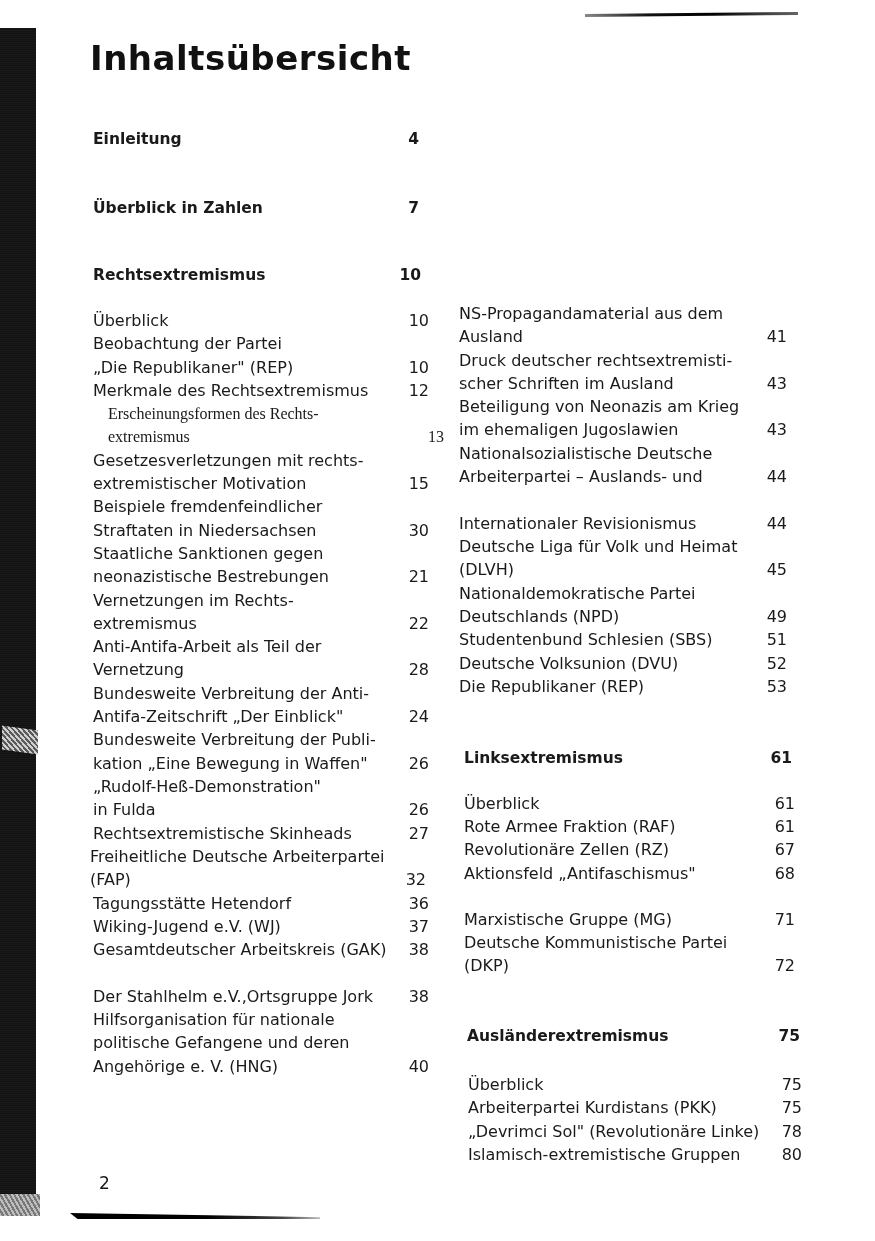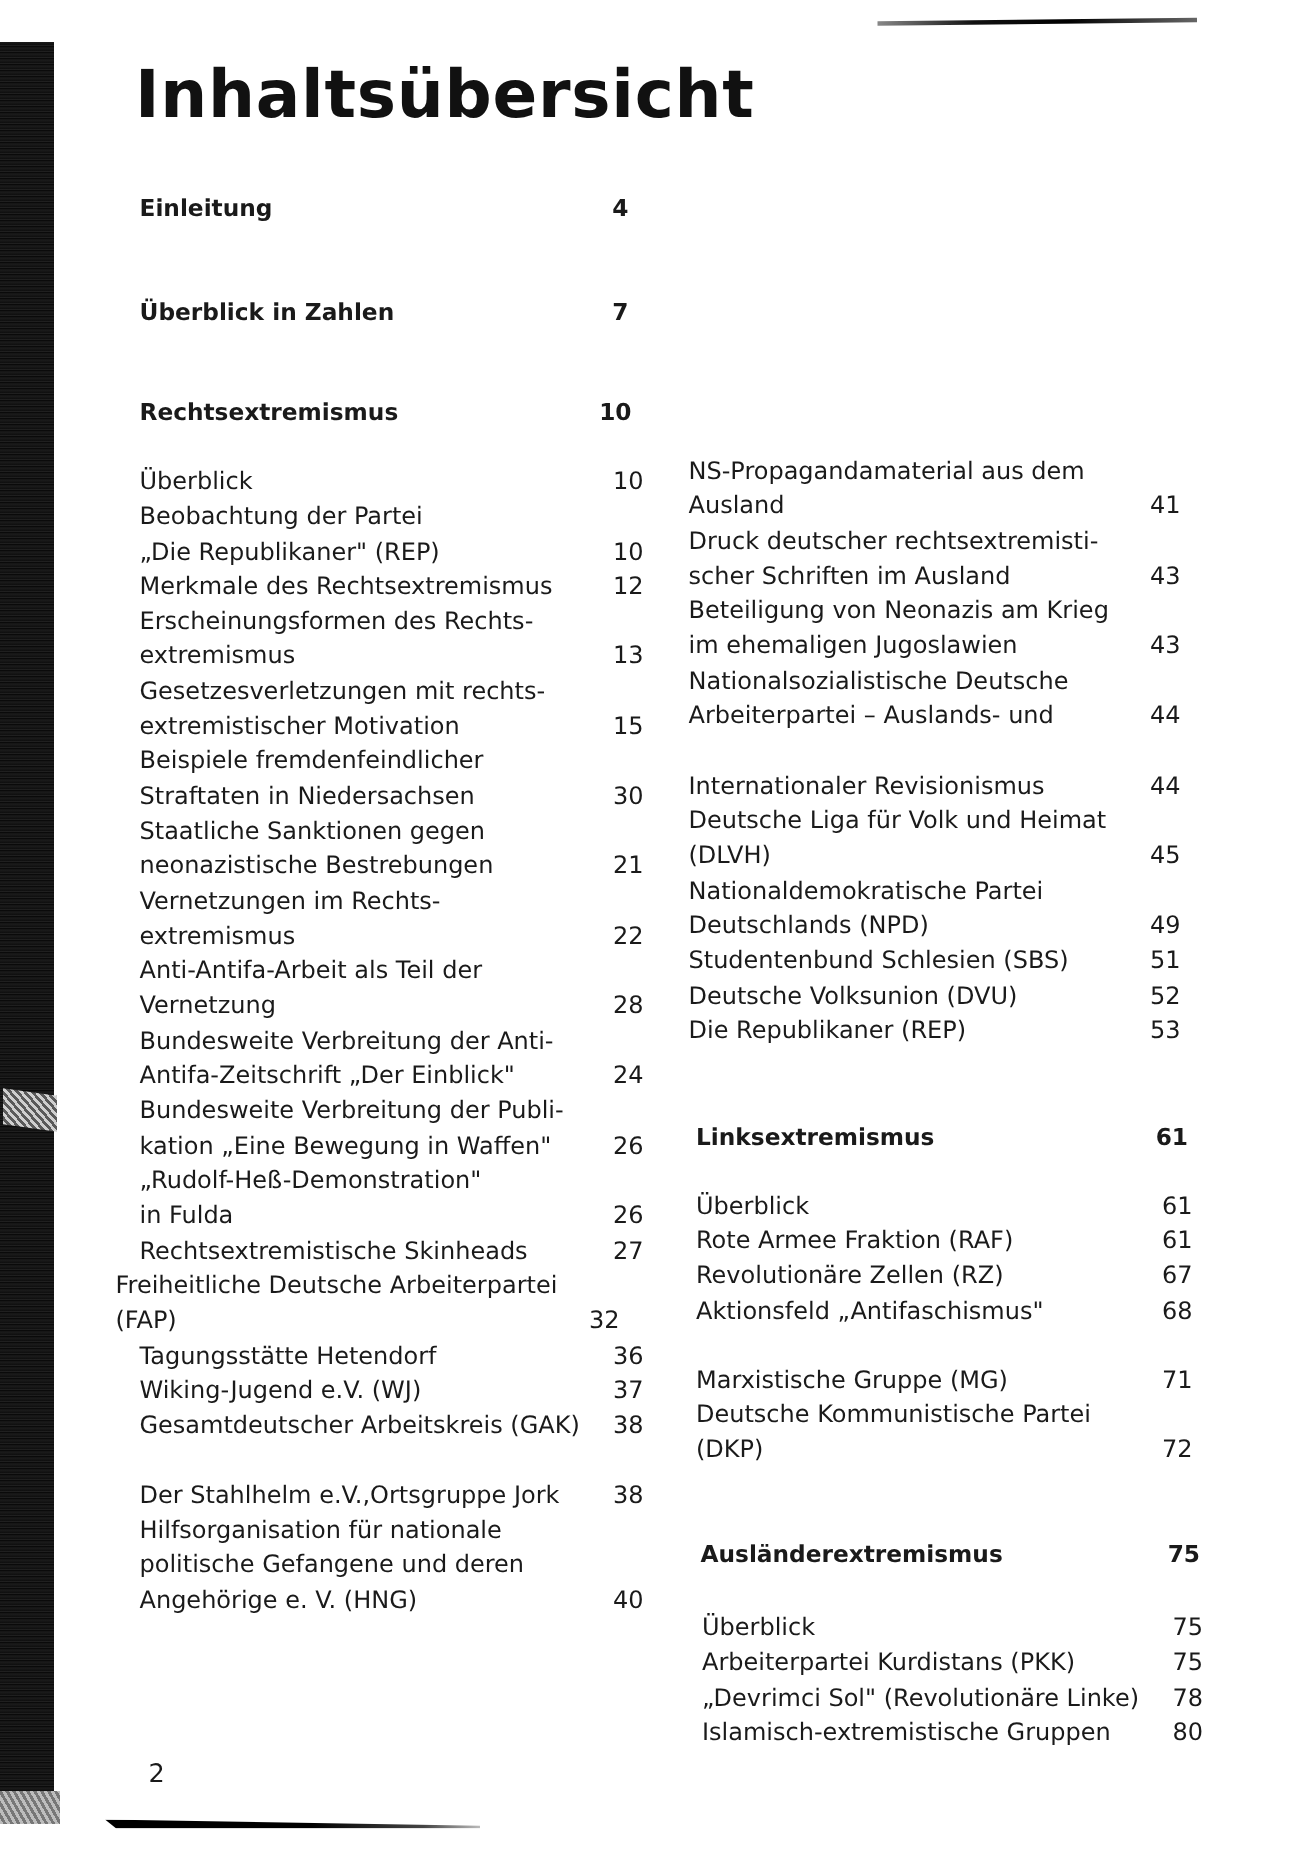--- a/index.html
+++ b/index.html
@@ -26,21 +26,21 @@
       background: linear-gradient(90deg, #888 0%, #111 30%, #000 60%, #666 100%);
       transform: rotate(-0.6deg);
     }
     .bottom-rule {
       position: absolute; left: 70px; top: 1213px; width: 250px; height: 6px;
       background: linear-gradient(90deg, #000 0%, #000 55%, #444 85%, #bbb 100%);
       clip-path: polygon(0 0, 100% 70%, 100% 100%, 3% 100%);
     }
     .title {
       position: absolute; left: 90px; top: 38px; margin: 0;
-      font-size: 44px; font-weight: bold; letter-spacing: 0.5px; color: #111;
+      font-size: 34px; font-weight: bold; letter-spacing: 0.5px; color: #111;
     }
     .toc-row {
       position: absolute; display: flex; justify-content: space-between; align-items: flex-end;
       font-size: 16px; line-height: 23.3px;
     }
     .toc-row.bold { font-weight: bold; font-size: 15.5px; }
     .entry { position: absolute; font-size: 16px; line-height: 23.3px; }
     .entry .t { display: block; }
     .entry .p { position: absolute; right: 0; bottom: 0; }
     .col-left { left: 93px; width: 336px; }
@@ -79,21 +79,21 @@
     </div>
     <div class="entry" style="left: 93px; width: 336px; top: 332.3px;">
       <span class="t">Beobachtung der Partei</span>
       <span class="t">„Die Republikaner" (REP)</span>
       <span class="p">10</span>
     </div>
     <div class="entry" style="left: 93px; width: 336px; top: 378.9px;">
       <span class="t">Merkmale des Rechtsextremismus</span>
       <span class="p">12</span>
     </div>
-    <div class="entry" style="left: 93px; width: 336px; top: 402.2px;">
+    <div class="entry" style="left: 108px; width: 336px; top: 402.2px; font-family: Liberation Serif, serif;">
       <span class="t">Erscheinungsformen des Rechts-</span>
       <span class="t">extremismus</span>
       <span class="p">13</span>
     </div>
     <div class="entry" style="left: 93px; width: 336px; top: 448.8px;">
       <span class="t">Gesetzesverletzungen mit rechts-</span>
       <span class="t">extremistischer Motivation</span>
       <span class="p">15</span>
     </div>
     <div class="entry" style="left: 93px; width: 336px; top: 495.4px;">
@@ -128,21 +128,21 @@
     </div>
     <div class="entry" style="left: 93px; width: 336px; top: 775px;">
       <span class="t">„Rudolf-Heß-Demonstration"</span>
       <span class="t">in Fulda</span>
       <span class="p">26</span>
     </div>
     <div class="entry" style="left: 93px; width: 336px; top: 821.6px;">
       <span class="t">Rechtsextremistische Skinheads</span>
       <span class="p">27</span>
     </div>
-    <div class="entry" style="left: 77px; width: 336px; top: 844.9px;">
+    <div class="entry" style="left: 90px; width: 336px; top: 844.9px;">
       <span class="t">Freiheitliche Deutsche Arbeiterpartei</span>
       <span class="t">(FAP)</span>
       <span class="p">32</span>
     </div>
     <div class="entry" style="left: 93px; width: 336px; top: 891.5px;">
       <span class="t">Tagungsstätte Hetendorf</span>
       <span class="p">36</span>
     </div>
     <div class="entry" style="left: 93px; width: 336px; top: 914.8px;">
       <span class="t">Wiking-Jugend e.V. (WJ)</span>

